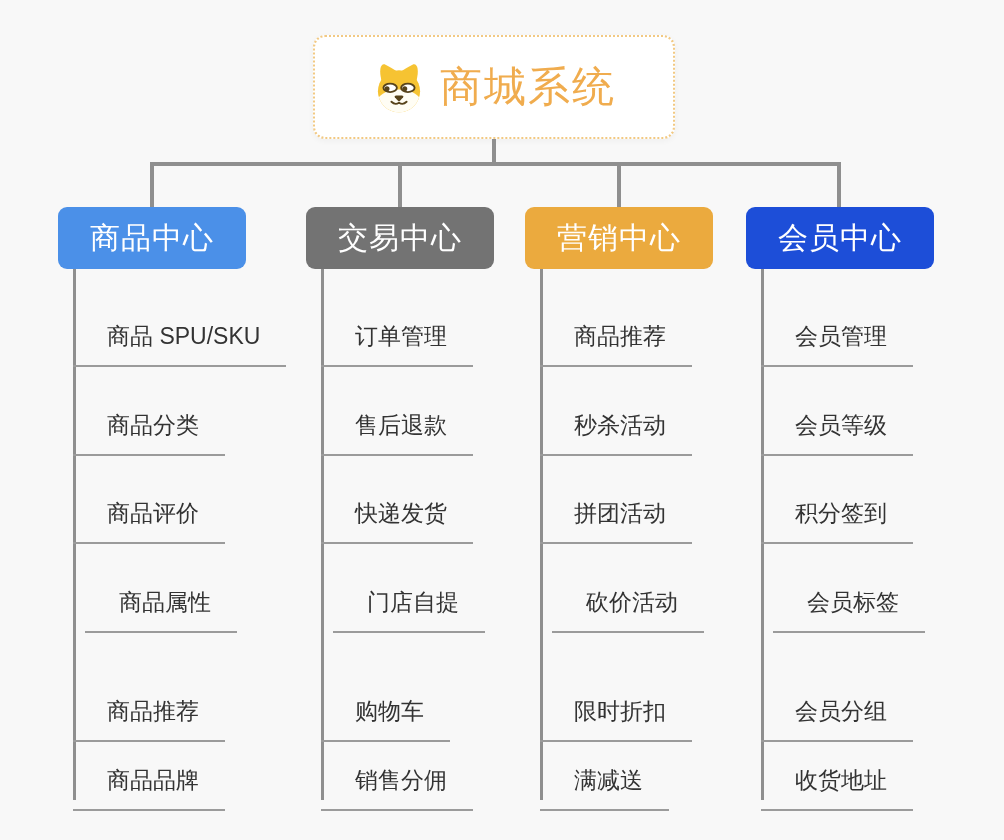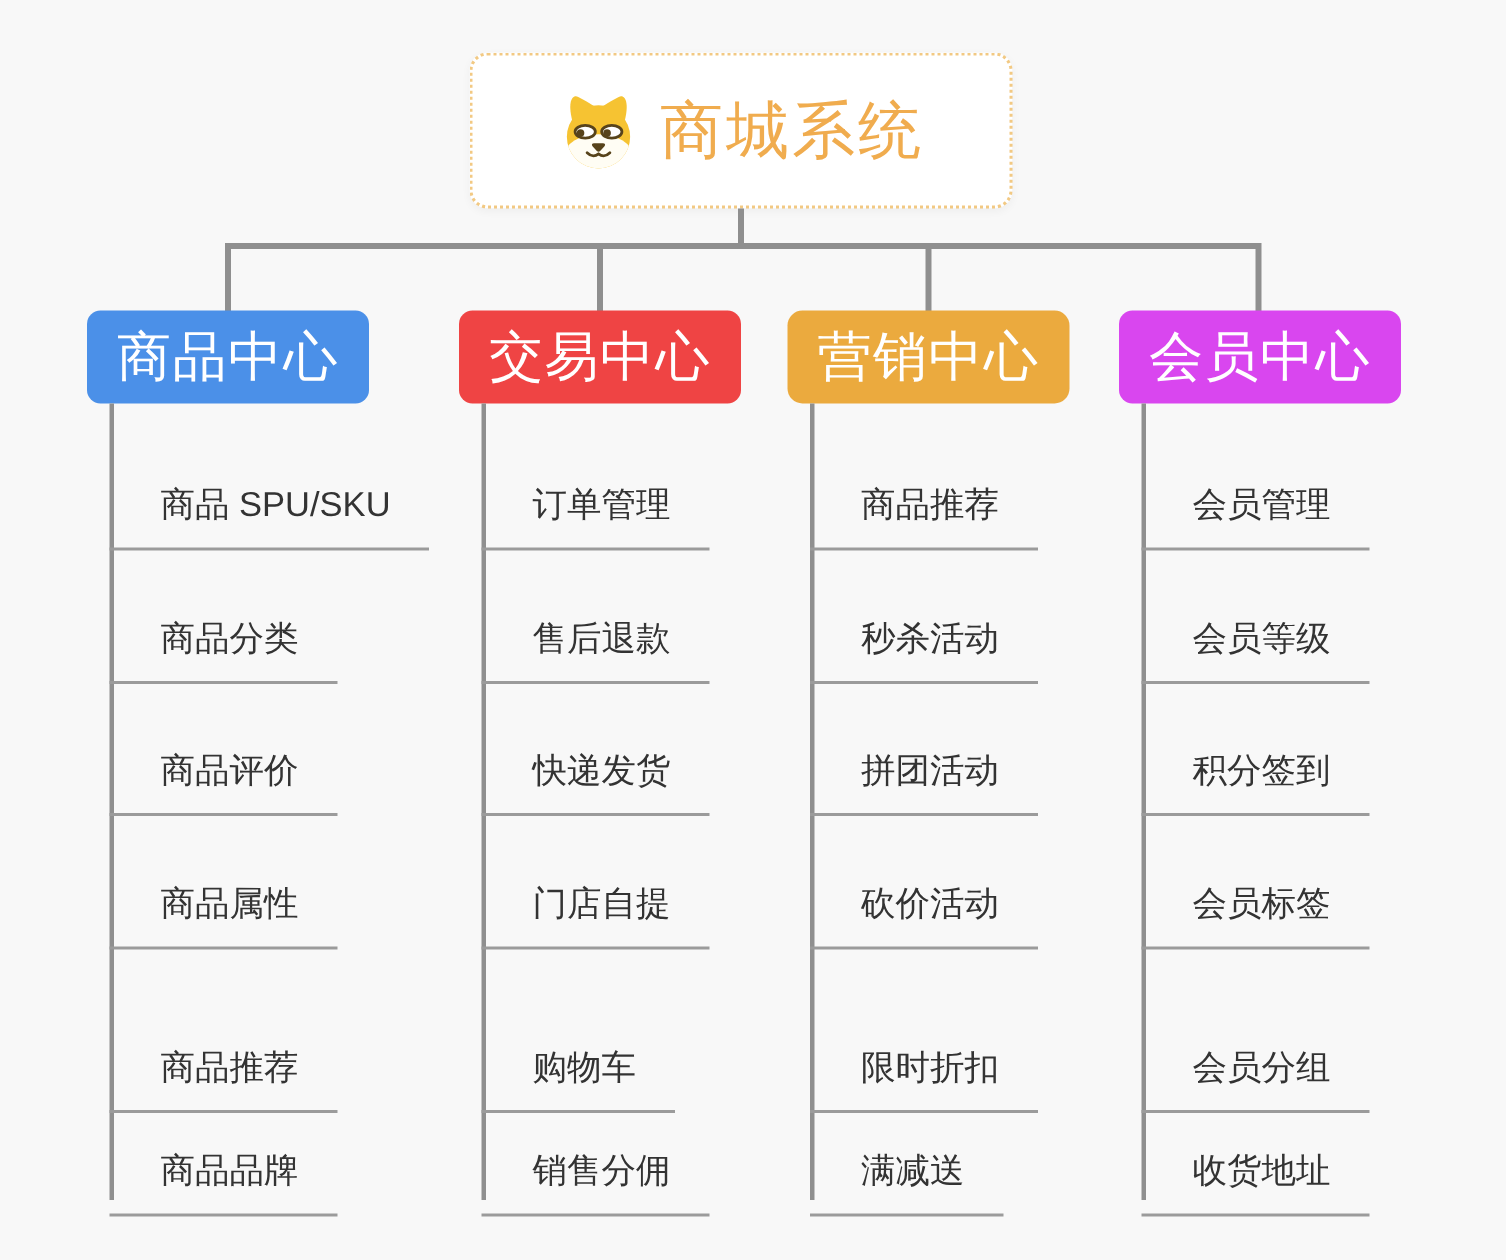--- a/index.html
+++ b/index.html
@@ -17,27 +17,27 @@
   .conn{position:absolute;background:#8f8f8f;}
   .drop-root{left:492px;top:139px;width:4px;height:27px;}
   .bus{left:150px;top:162px;width:690px;height:4px;}
   .drop{top:162px;width:4px;height:46px;}
   .d0{left:150px;} .d1{left:398px;} .d2{left:617px;} .d3{left:837px;}
 
   
   .branch{position:absolute;top:207px;width:188px;}
   .b0{left:58px;} .b1{left:306px;} .b2{left:525px;} .b3{left:746px;}
   .branch-box{width:188px;height:62px;border-radius:9px;display:flex;align-items:center;justify-content:center;
-              color:#ffffff;font-size:36px;letter-spacing:1px;white-space:nowrap;}
+              color:#ffffff;font-size:30px;letter-spacing:1px;white-space:nowrap;}
   .trunk{position:absolute;left:15px;top:62px;width:3px;height:531px;background:#8f8f8f;}
 
   
   .leaf{position:absolute;left:15px;white-space:nowrap;font-size:23px;line-height:26px;color:#333333;
         padding:0 26px 16px 34px;border-bottom:2px solid #9b9b9b;}
-  .l1{top:116px;} .l2{top:205px;} .l3{top:293px;text-align:center;} .l4{top:382px;} .l5{top:471px;margin-top:20px;} .l6{top:560px;}
+  .l1{top:116px;} .l2{top:205px;} .l3{top:293px;text-align:center;} .l4{top:382px;margin-left:12px;} .l5{top:471px;margin-top:20px;} .l6{top:560px;}
 </style>
 </head>
 <body>
 
 <div id="canvas">
 
   <div class="root">
     <span style="display:inline-flex;">
       <svg width="54" height="54" viewBox="0 0 64 64">
         <defs>
@@ -72,43 +72,43 @@
     <div class="trunk"></div>
     <div class="leaf l1">商品 SPU/SKU</div>
     <div class="leaf l2">商品分类</div>
     <div class="leaf l3">商品评价</div>
     <div class="leaf l4">商品属性</div>
     <div class="leaf l5">商品推荐</div>
     <div class="leaf l6">商品品牌</div>
   </div>
 
   <div class="branch b1">
-    <div class="branch-box" style="background-color: #ef4444;">交易中心</div>
+    <div class="branch-box" style="background-color: #737373;">交易中心</div>
     <div class="trunk"></div>
     <div class="leaf l1">订单管理</div>
     <div class="leaf l2">售后退款</div>
     <div class="leaf l3">快递发货</div>
     <div class="leaf l4">门店自提</div>
     <div class="leaf l6">销售分佣</div>
     <div class="leaf l5">购物车</div>
   </div>
 
   <div class="branch b2">
-    <div class="branch-box" style="background-color: rgb(235, 170, 62); border-radius: 10px;">营销中心</div>
+    <div class="branch-box" style="background-color: rgb(235, 170, 62);">营销中心</div>
     <div class="trunk"></div>
     <div class="leaf l1">商品推荐</div>
     <div class="leaf l2">秒杀活动</div>
     <div class="leaf l3">拼团活动</div>
     <div class="leaf l4">砍价活动</div>
     <div class="leaf l5">限时折扣</div>
     <div class="leaf l6">满减送</div>
   </div>
 
   <div class="branch b3">
-    <div class="branch-box" style="background-color: #d946ef;">会员中心</div>
+    <div class="branch-box" style="background-color: #1d4ed8;">会员中心</div>
     <div class="trunk"></div>
     <div class="leaf l1">会员管理</div>
     <div class="leaf l2">会员等级</div>
     <div class="leaf l3">积分签到</div>
     <div class="leaf l4">会员标签</div>
     <div class="leaf l5">会员分组</div>
     <div class="leaf l6">收货地址</div>
   </div>
 
 </div>

